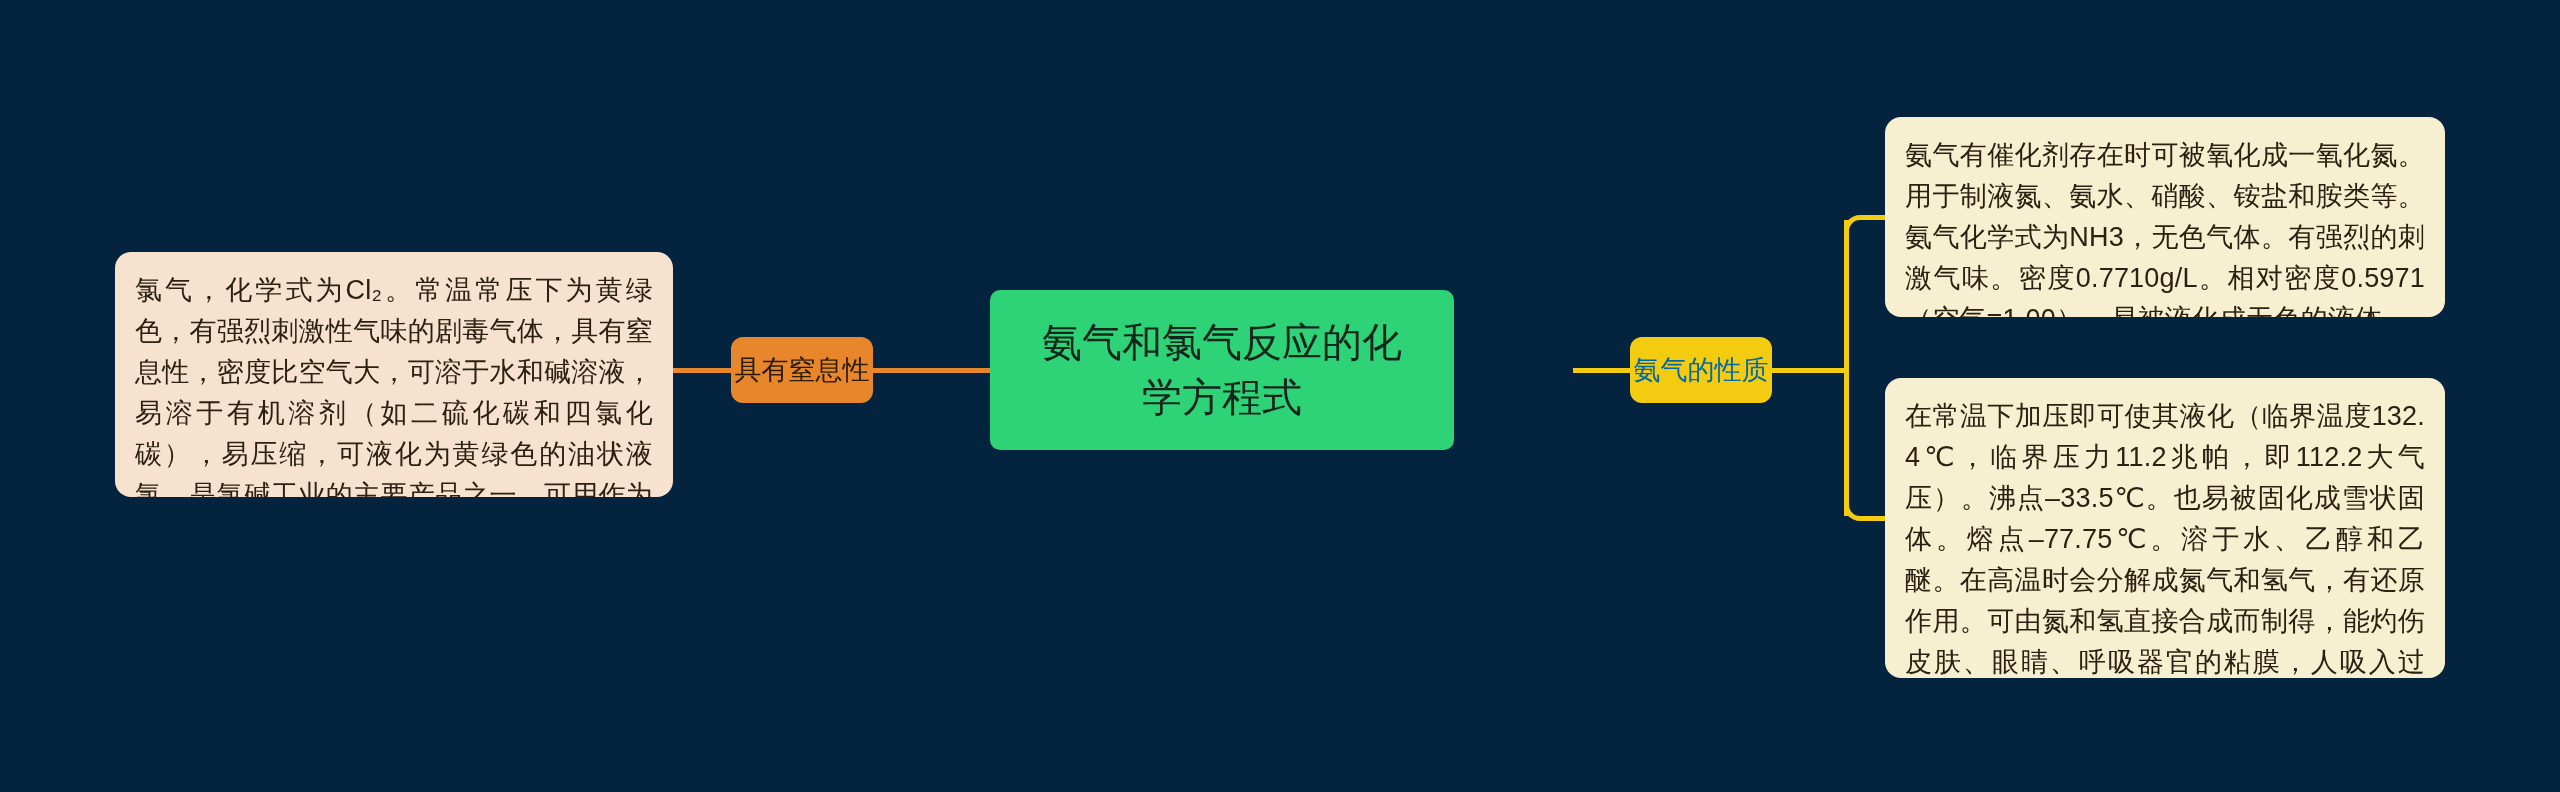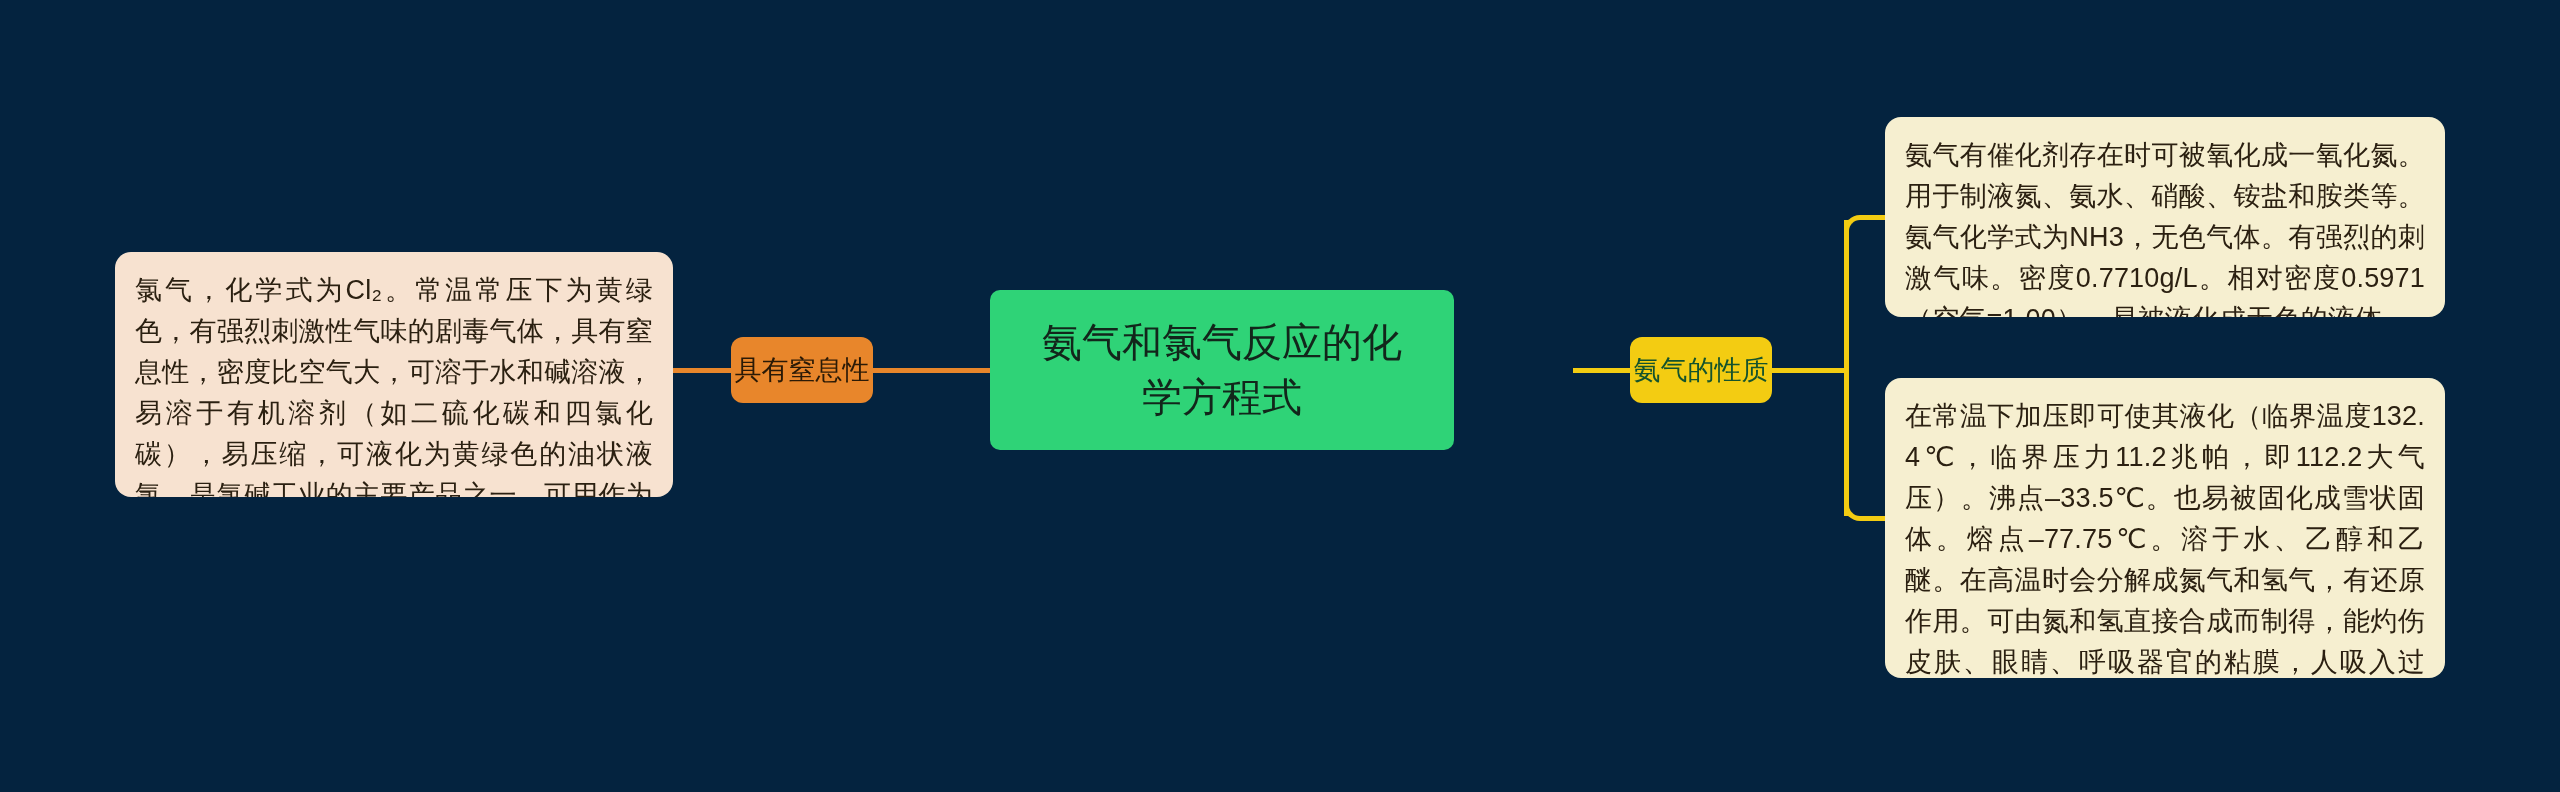--- a/index.html
+++ b/index.html
@@ -104,21 +104,21 @@
 
   #branch-ammonia {
     left: 1630px;
     top: 337px;
     width: 142px;
     height: 66px;
     background: #f3cc12;
     border-radius: 12px;
   }
   #branch-ammonia .node-label {
-    color: #14532d;
+    color: #0369a1;
     font-size: 27px;
     white-space: nowrap;
   }
 
   
   .conn {
     position: absolute;
   }
   
   .conn-h {

